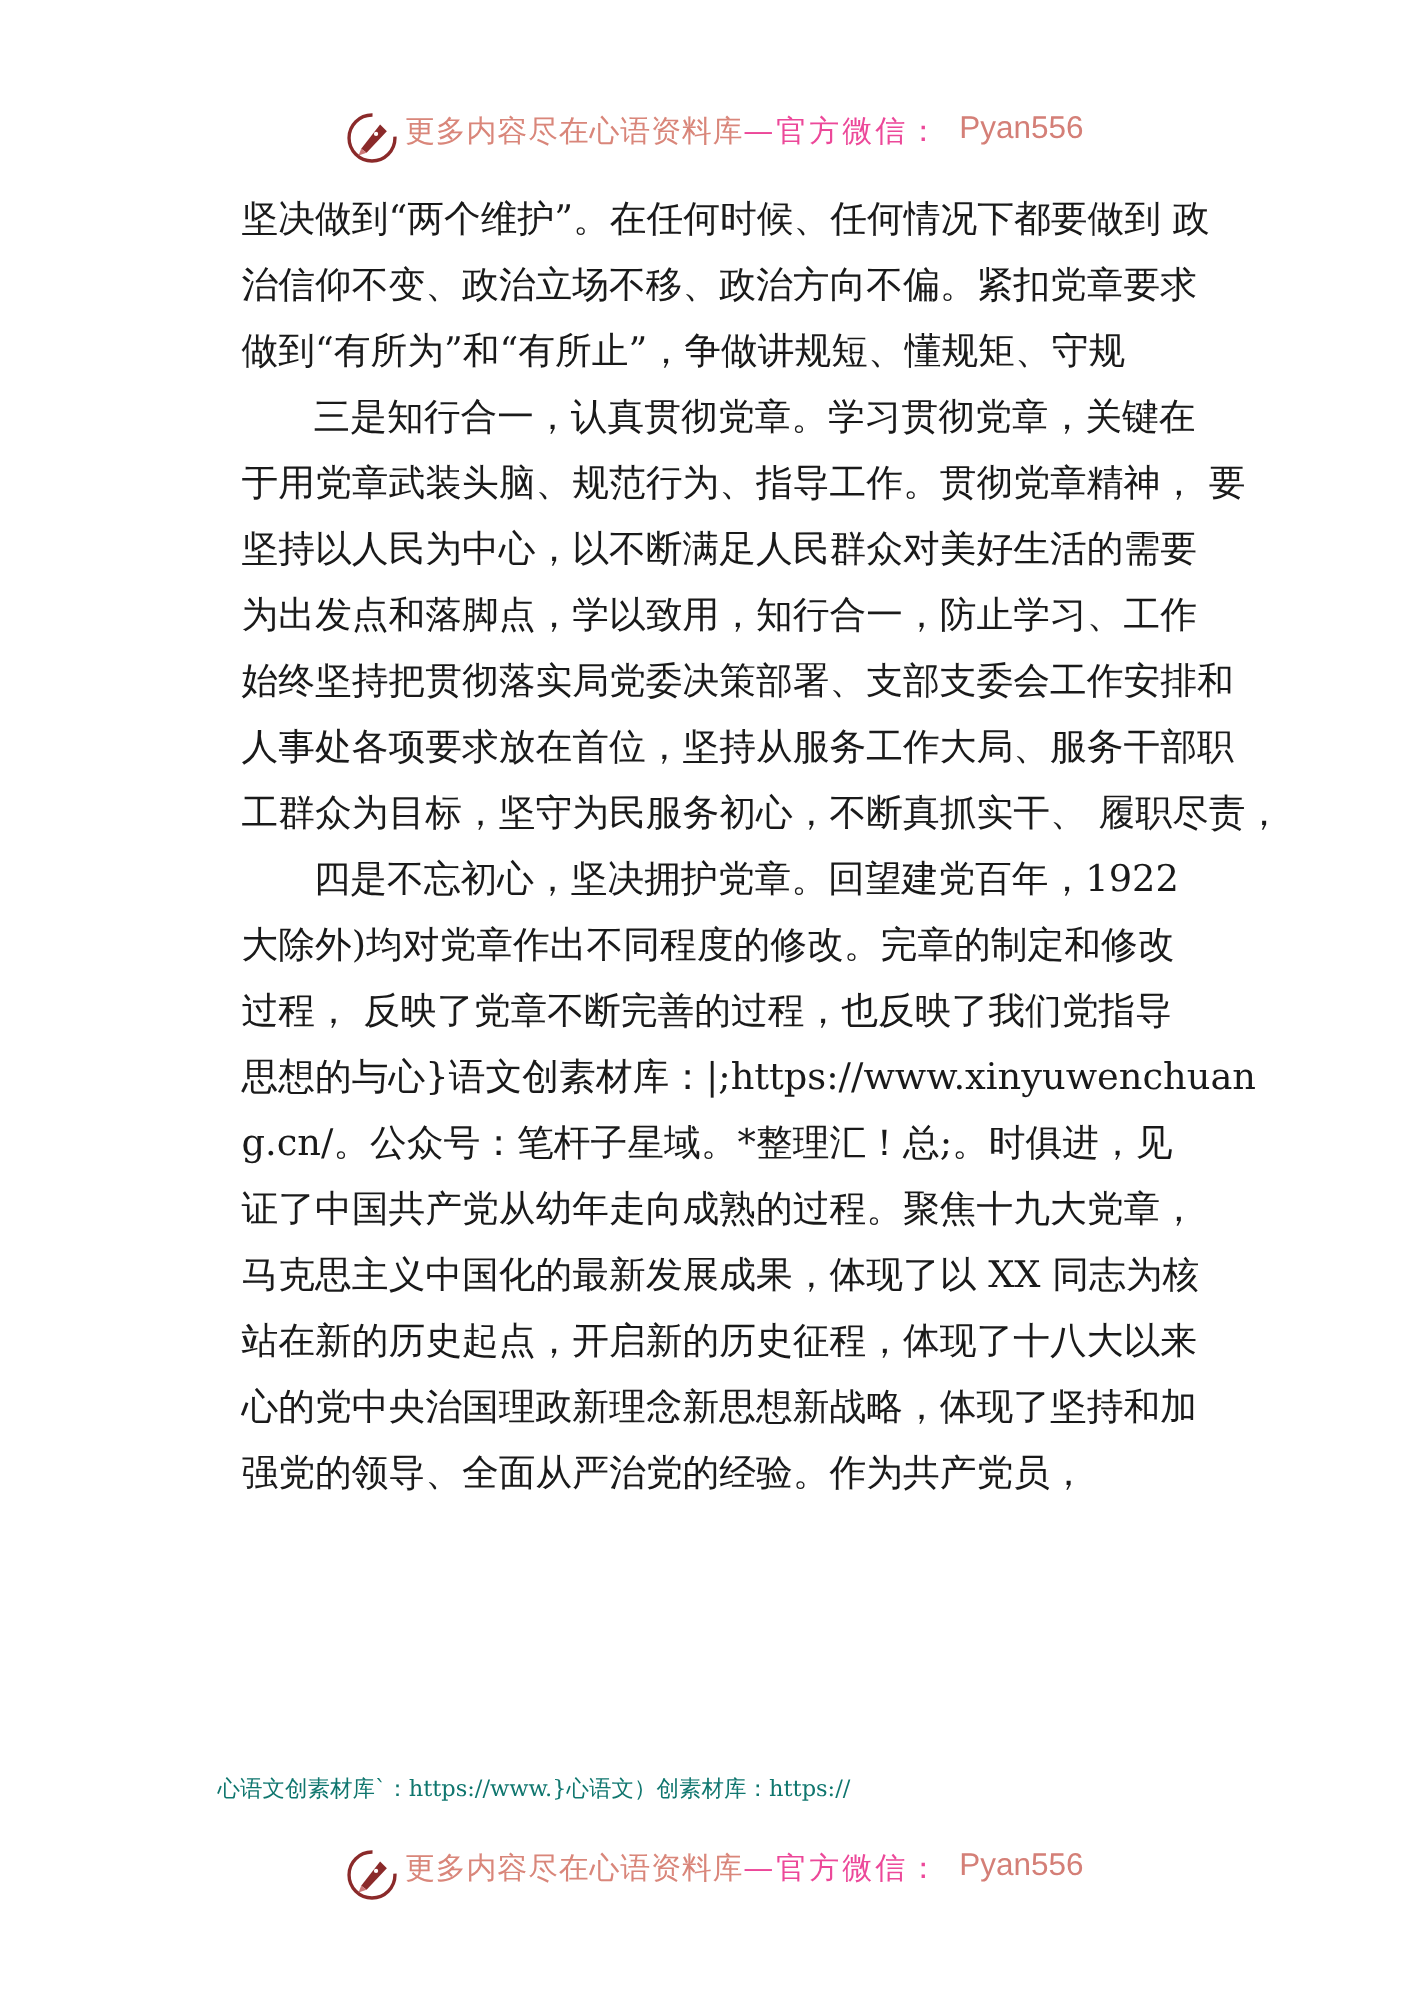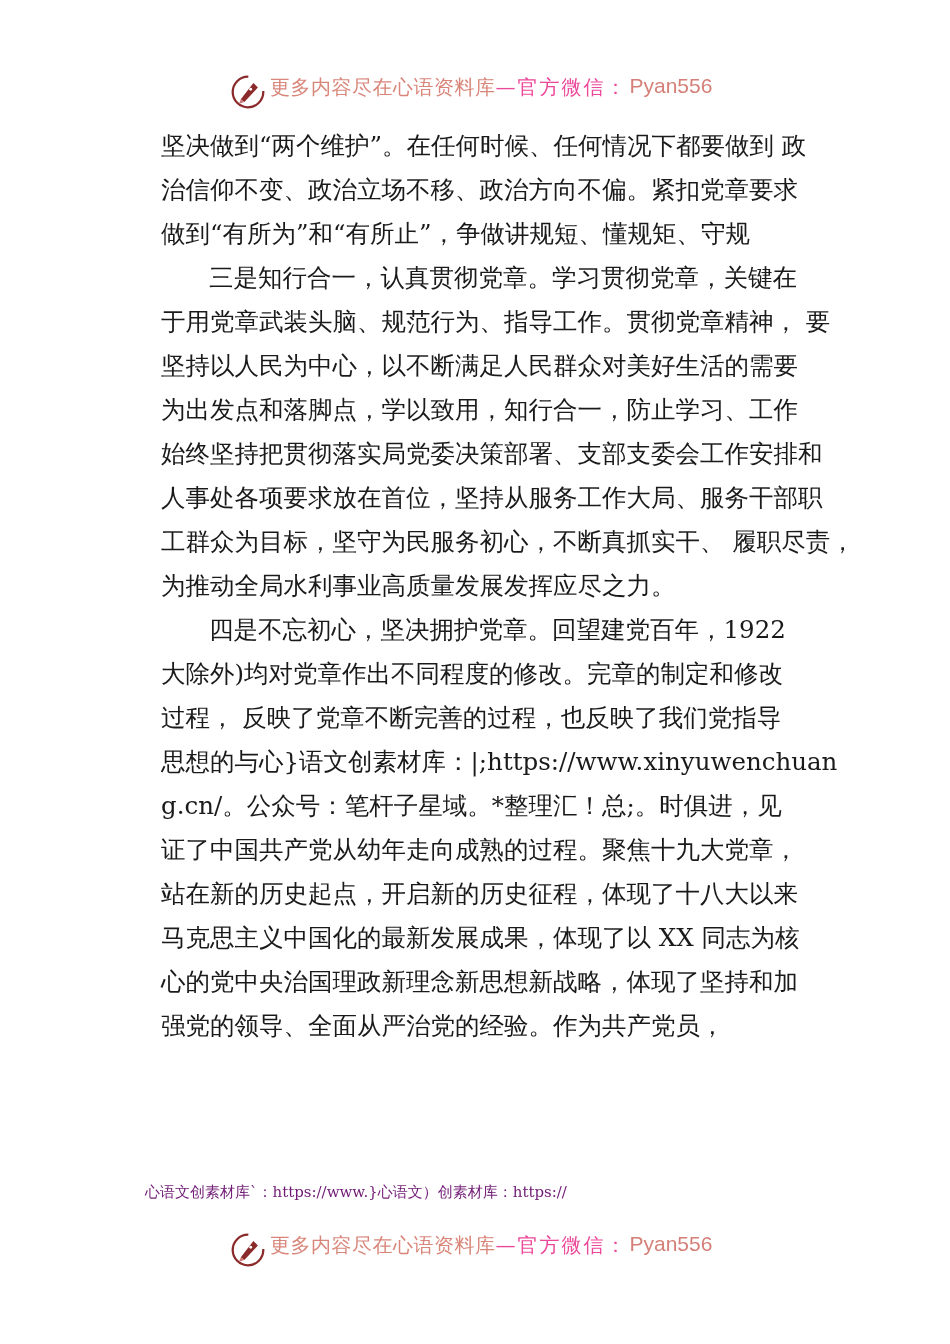--- a/index.html
+++ b/index.html
@@ -42,21 +42,21 @@
       font-size: 20px;
       color: #ec4899;
       white-space: nowrap;
       letter-spacing: 2px;
     }
     .banner .id-red {
       font-family: "Liberation Sans", "DejaVu Sans", sans-serif;
       font-size: 21px;
       color: #d47f77;
       white-space: nowrap;
-      margin-left: 2px;
+      margin-left: 12px;
     }
     .content {
       position: absolute;
       left: 161px;
       top: 124px;
       width: 700px;
     }
     .line {
       font-size: 24.5px;
       line-height: 44px;
@@ -66,21 +66,21 @@
       color: #1a1a1a;
     }
     .line.indent {
       padding-left: 48px;
     }
     .footer-note {
       position: absolute;
       left: 145px;
       top: 1183px;
       font-size: 15px;
-      color: #701a75;
+      color: #0f766e;
       font-family: "DejaVu Serif", "Liberation Serif", serif;
       white-space: nowrap;
     }
   </style>
 </head>
 <body>
 
 <div class="banner top">
   <svg class="logo" viewBox="0 0 40 40">
     <circle cx="20" cy="20" r="17" fill="none" stroke="#8b2a2a" stroke-width="2.5" stroke-dasharray="80 25"></circle>
@@ -97,29 +97,28 @@
   <div class="line">坚决做到“两个维护”。在任何时候、任何情况下都要做到 政</div>
   <div class="line">治信仰不变、政治立场不移、政治方向不偏。紧扣党章要求</div>
   <div class="line">做到“有所为”和“有所止”，争做讲规短、懂规矩、守规</div>
   <div class="line indent">三是知行合一，认真贯彻党章。学习贯彻党章，关键在</div>
   <div class="line">于用党章武装头脑、规范行为、指导工作。贯彻党章精神， 要</div>
   <div class="line">坚持以人民为中心，以不断满足人民群众对美好生活的需要</div>
   <div class="line">为出发点和落脚点，学以致用，知行合一，防止学习、工作</div>
   <div class="line">始终坚持把贯彻落实局党委决策部署、支部支委会工作安排和</div>
   <div class="line">人事处各项要求放在首位，坚持从服务工作大局、服务干部职</div>
   <div class="line">工群众为目标，坚守为民服务初心，不断真抓实干、 履职尽责，</div>
-  <div class="line">为推动全局水利事业高质量发展发挥应尽之力。</div>
   <div class="line indent">四是不忘初心，坚决拥护党章。回望建党百年，1922</div>
   <div class="line">大除外)均对党章作出不同程度的修改。完章的制定和修改</div>
   <div class="line">过程， 反映了党章不断完善的过程，也反映了我们党指导</div>
   <div class="line">思想的与心}语文创素材库：|;https://www.xinyuwenchuan</div>
   <div class="line">g.cn/。公众号：笔杆子星域。*整理汇！总;。时俱进，见</div>
   <div class="line">证了中国共产党从幼年走向成熟的过程。聚焦十九大党章，</div>
+  <div class="line">马克思主义中国化的最新发展成果，体现了以 XX 同志为核</div>
   <div class="line">站在新的历史起点，开启新的历史征程，体现了十八大以来</div>
-  <div class="line">马克思主义中国化的最新发展成果，体现了以 XX 同志为核</div>
   <div class="line">心的党中央治国理政新理念新思想新战略，体现了坚持和加</div>
   <div class="line">强党的领导、全面从严治党的经验。作为共产党员，</div>
 </div>
 
 <div class="footer-note">心语文创素材库`：https://www.}心语文）创素材库：https://</div>
 
 <div class="banner bottom">
   <svg class="logo" viewBox="0 0 40 40">
     <circle cx="20" cy="20" r="17" fill="none" stroke="#8b2a2a" stroke-width="2.5" stroke-dasharray="80 25"></circle>
     <path d="M12 28 L26 10 L31 15 L16 31 Z" fill="#8b2a2a"></path>

